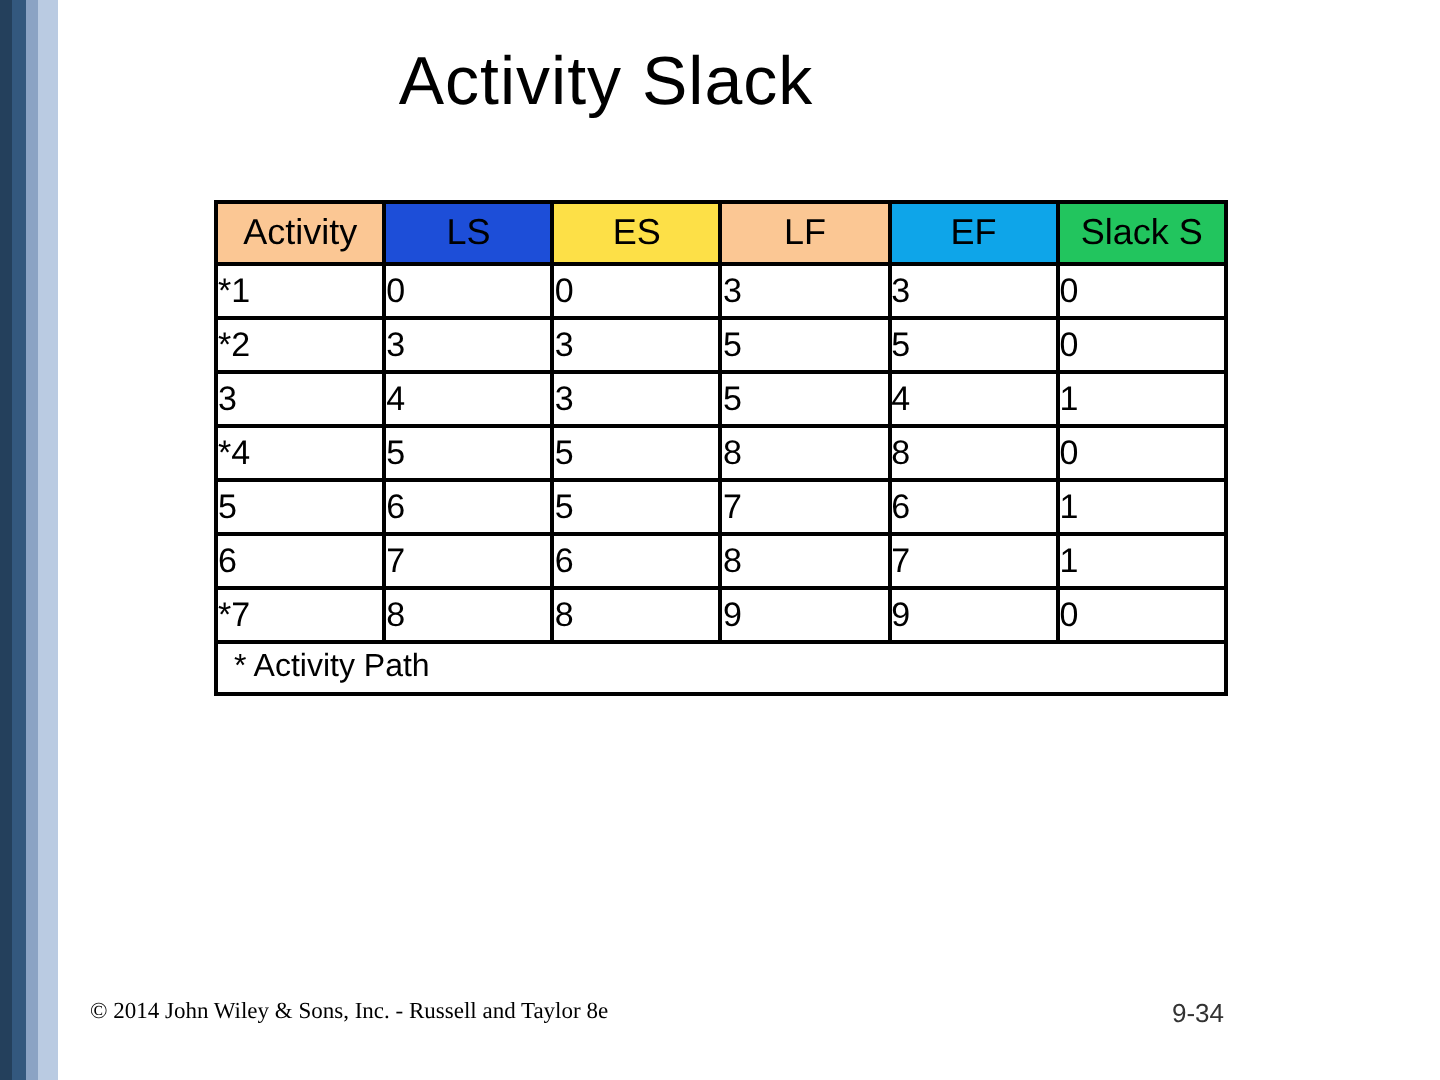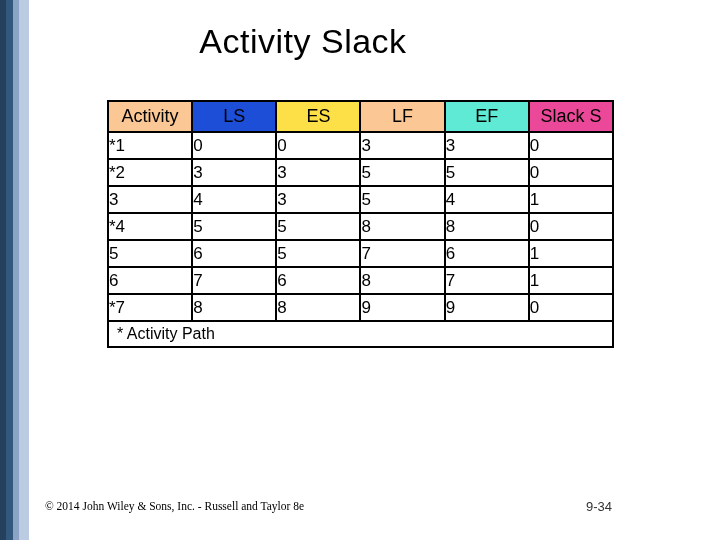--- a/index.html
+++ b/index.html
@@ -109,22 +109,22 @@
 <div class="slide-title">Activity Slack</div>
 
 <div class="table-wrap">
   <table class="slack-table">
     <thead>
       <tr>
         <th style="background-color: rgb(251, 199, 148);">Activity</th>
         <th style="background-color: #1d4ed8;">LS</th>
         <th style="background-color: #fde047;">ES</th>
         <th style="background-color: rgb(251, 199, 148); margin-left: 23px;">LF</th>
-        <th style="background-color: #5eead4;">EF</th>
-        <th style="background-color: #ec4899;">Slack S</th>
+        <th style="background-color: #0ea5e9;">EF</th>
+        <th style="background-color: #22c55e;">Slack S</th>
       </tr>
     </thead>
     <tbody>
       <tr>
         <td>*1</td>
         <td>0</td>
         <td>0</td>
         <td>3</td>
         <td>3</td>
         <td>0</td>

